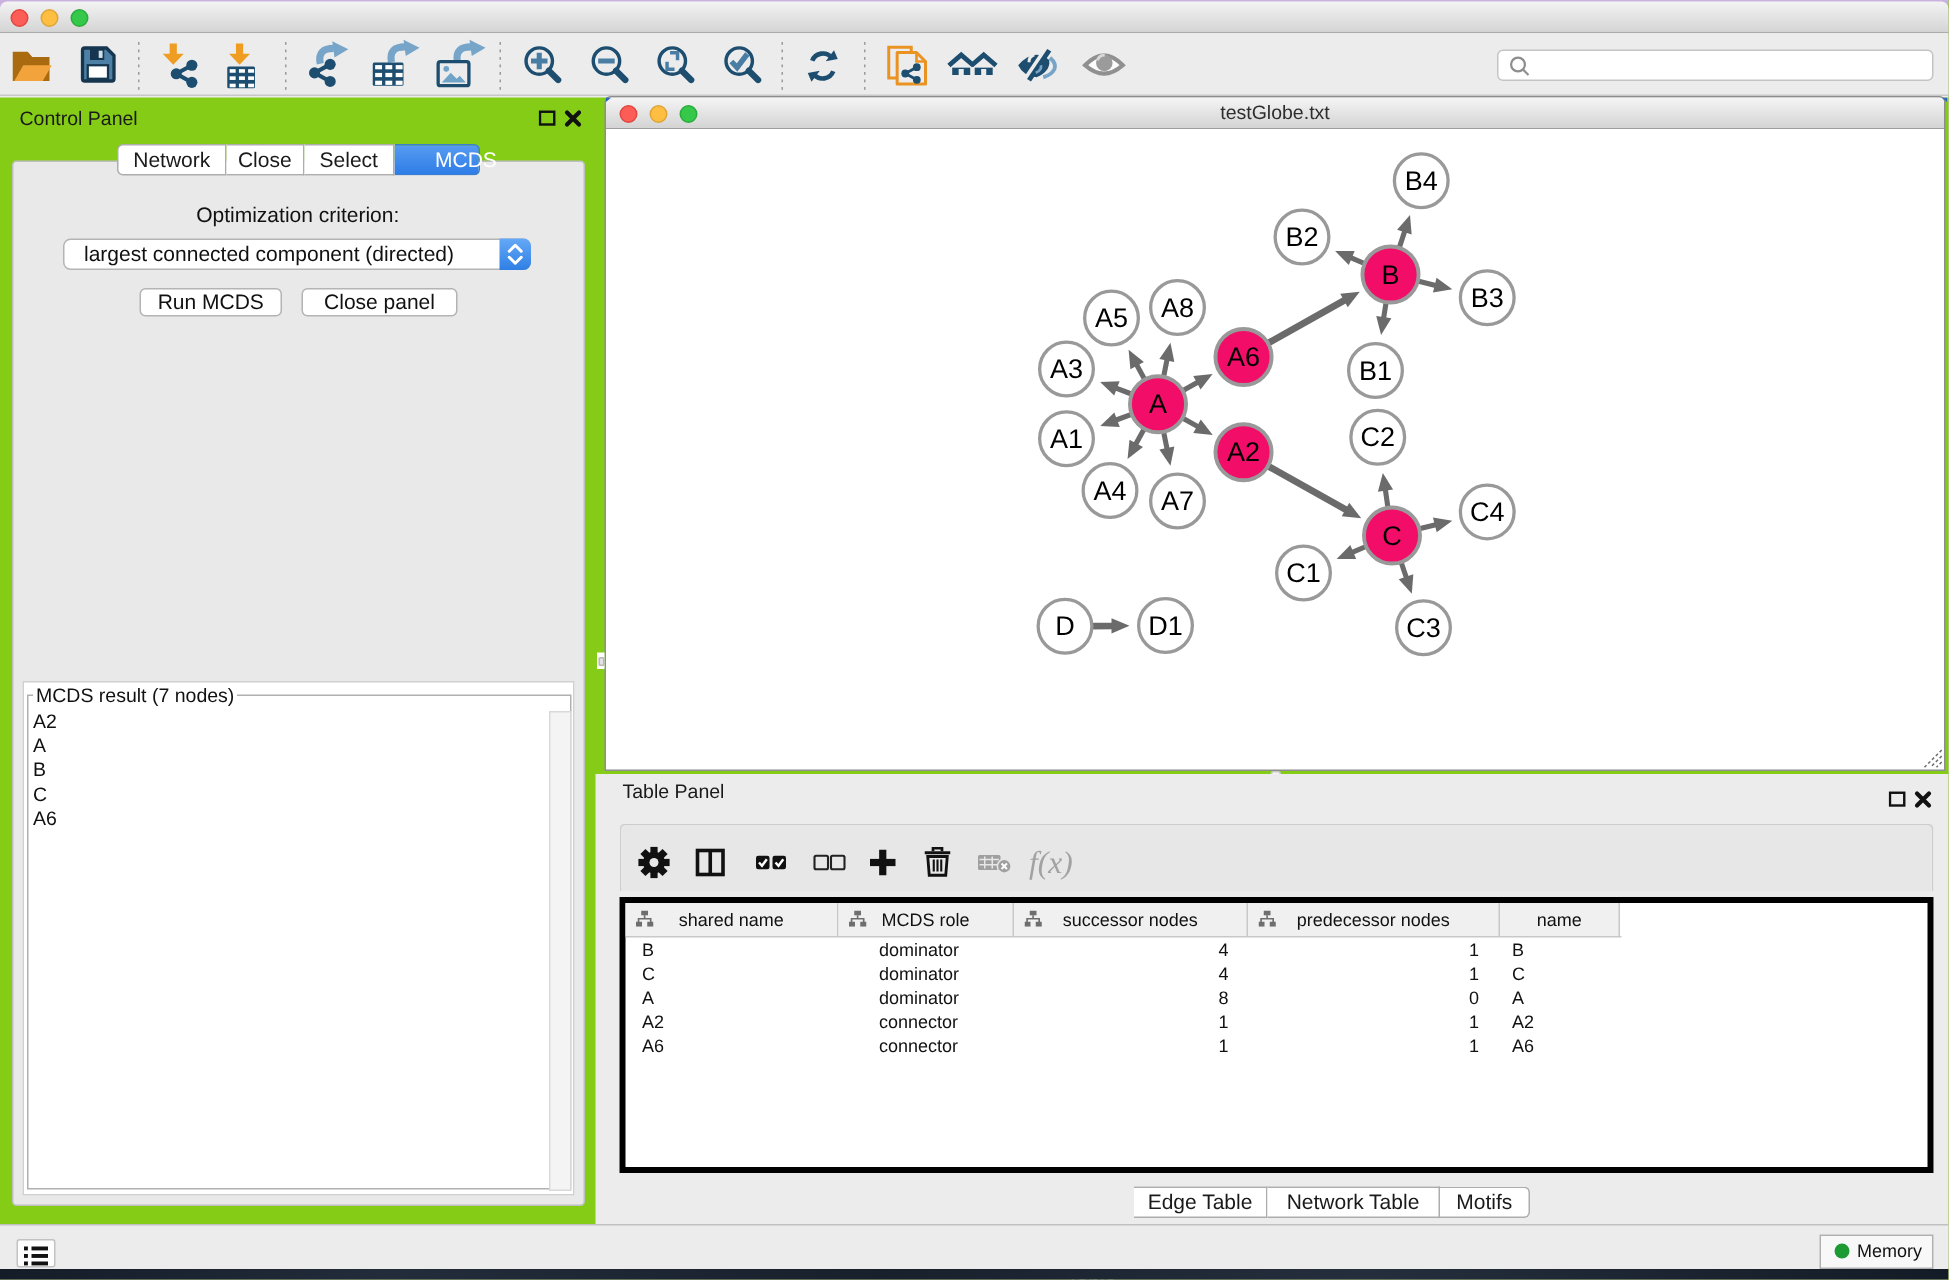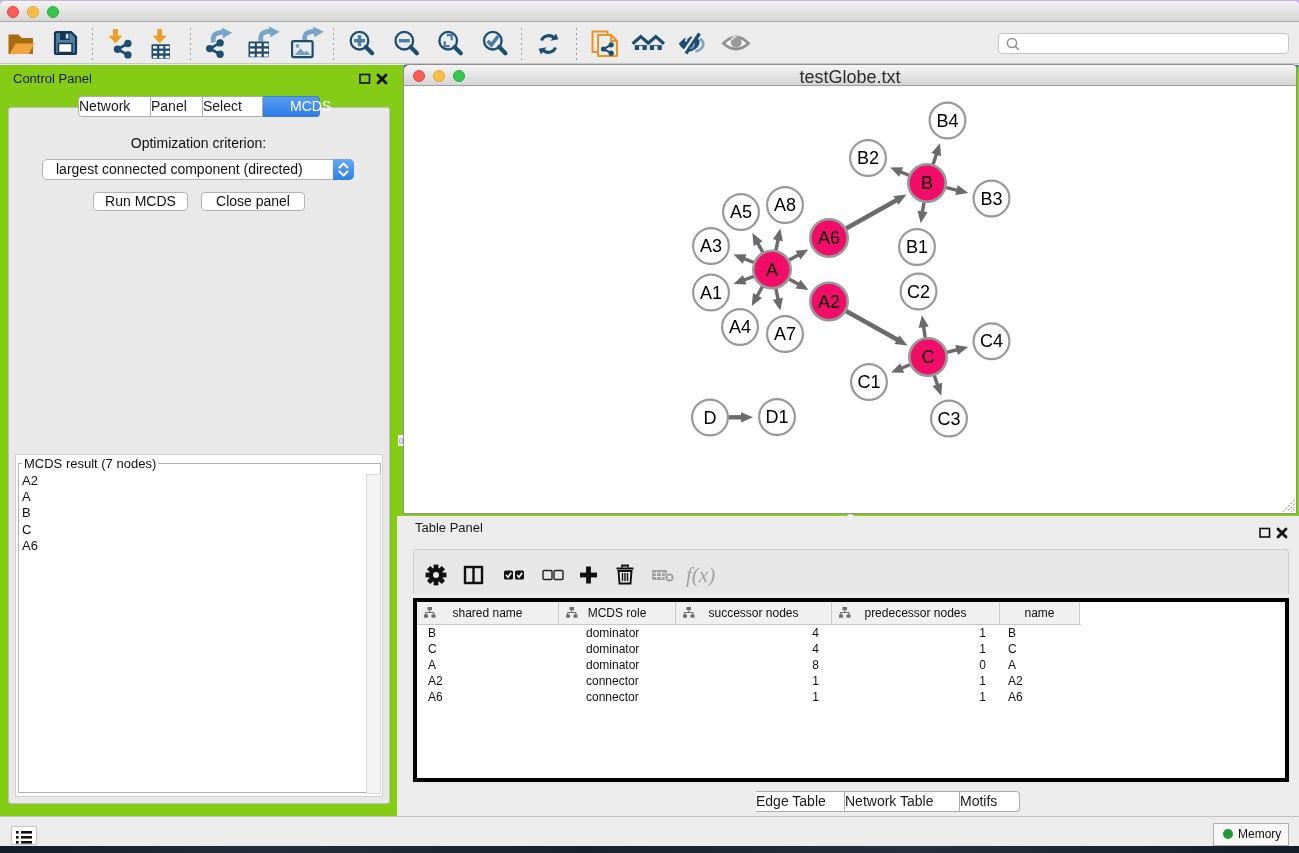--- a/index.html
+++ b/index.html
@@ -14,21 +14,21 @@
 #titlebar .t-grn { left:47px; background:#35c84b; border:1px solid #2aad3c; }
 #title-text { position:absolute; top:3px; width:100%; text-align:center; font-size:13px; color:#404040; }
 #toolbar { position:absolute; left:0; top:22px; width:1299px; height:41px; background:#ececec; border-bottom:1px solid #c8c8c8; }
 .tsep { position:absolute; top:5px; height:32px; width:1px; background-image:linear-gradient(#9b9b9b 33%, rgba(0,0,0,0) 0%); background-size:1px 5px; }
 #searchbox { position:absolute; left:998px; top:10px; width:291px; height:21px; background:#fff; border:1px solid #c4c4c4; border-radius:4px; }
 #main { position:absolute; left:0; top:64px; width:1299px; height:751px; background:#84cc16; }
 
 #cp-title { position:absolute; left:13px; top:6px; font-size:13px; color:#1a1a1a; }
 #cp-box { position:absolute; left:8px; top:42px; width:382px; height:697px; background:#e9e9e9; border:1px solid #bfbfbf; border-radius:3px; }
 .tabrow { position:absolute; display:flex; height:21px; }
-.tabrow .seg { background:#fff; border:1px solid #adadad; border-left:none; font-size:14px; color:#1a1a1a; line-height:19px; }
+.tabrow .seg { background:#fff; border:1px solid #adadad; border-left:none; font-size:14px; color:#1a1a1a; text-align:center; line-height:19px; }
 .tabrow .seg:first-child { border-left:1px solid #adadad; border-radius:4px 0 0 4px; }
 .tabrow .seg:last-child { border-radius:0 4px 4px 0; }
 .tabrow .seg.sel { background:linear-gradient(#579bf1,#2e7de7); border-color:#3a7fd0; color:#fff;padding-left:27px; }
 #cp-tabs { left:78px; top:31px; }
 #opt-label { position:absolute; left:0; top:70px; width:397px; text-align:center; font-size:14px; color:#111; }
 #dropdown { position:absolute; left:42px; top:94px; width:312px; height:21px; background:#fff; border:1px solid #b4b4b4; border-radius:5px; font-size:14px; color:#111; line-height:19px; padding-left:13px; }
 #dd-btn { position:absolute; right:-1px; top:-1px; width:21px; height:21px; background:linear-gradient(#65a9f6,#2f7fe5); border-radius:0 5px 5px 0; }
 .btn { position:absolute; top:127px; height:19px; background:#fff; border:1px solid #b4b4b4; border-radius:4px; font-size:14px; color:#111; text-align:center; line-height:17px; }
 #btn-run { left:93px; width:95px; }
 #btn-close { left:201px; width:104px; }
@@ -36,21 +36,21 @@
 #mcds-fs { position:absolute; left:2px; top:8px; width:363px; height:330px; border:1px solid #b0b0b0; }
 #mcds-legend { position:absolute; left:3px; top:-8px; background:#fff; font-size:13px; color:#111; padding:0 2px; }
 #mcds-list { position:absolute; left:3px; top:9px; font-size:13px; color:#111; line-height:16.2px; }
 #mcds-scroll { position:absolute; right:-1px; top:10px; width:15px; height:320px; background:#f4f4f4; border:1px solid #d9d9d9; }
 
 #netwin { position:absolute; left:403px; top:-1px; width:894px; height:450px; background:#fff; border:1px solid #8e8e8e; border-radius:4px 4px 0 0; }
 #net-tb { position:absolute; left:0; top:0; width:100%; height:21px; background:linear-gradient(#f5f5f5,#d4d4d4); border-bottom:1px solid #9d9d9d; border-radius:4px 4px 0 0; }
 #net-tb .t-red { left:9px; background:#fc5d57; border:1px solid #e2463f; }
 #net-tb .t-yel { left:29px; background:#fdbe41; border:1px solid #e0a535; }
 #net-tb .t-grn { left:49px; background:#35c84b; border:1px solid #2aad3c; }
-#net-title { position:absolute; top:2px; width:100%; text-align:center; font-size:18px; color:#2d2d2d; }
+#net-title { position:absolute; top:2px; width:100%; text-align:center; font-size:13px; color:#2d2d2d; }
 
 #tablepanel { position:absolute; left:397px; top:451px; width:902px; height:300px; background:#ececec; }
 #tp-title { position:absolute; left:18px; top:4px; font-size:13px; color:#1a1a1a; }
 #tp-toolbar { position:absolute; left:16px; top:33px; width:876px; height:45px; background:#e7e7e7; border:1px solid #cdcdcd; border-radius:4px 4px 0 0; border-bottom:none; }
 #tp-table { position:absolute; left:16px; top:82px; width:876px; height:184px; background:#fff; border:4px solid #000000; }
 .th { position:absolute; top:0; height:22px; background:#f0f0f0; border-right:1px solid #c8c8c8; font-size:12px; color:#111; text-align:center; line-height:22px; }
 #th-underline { position:absolute; left:0; top:22px; width:664px; height:1px; background:#c8c8c8; }
 .td { position:absolute; font-size:12px; color:#111; height:16px; line-height:16px; }
 #tp-tabs { left:275px; top:275px; }
 
@@ -173,21 +173,21 @@
   <div id="main">
 
     <div id="cp-title">Control Panel</div>
     <svg class="abs" style="left:359px;top:7.5px;" width="32" height="12">
         <rect x="1" y="1.5" width="9.5" height="8.5" fill="none" stroke="#111" stroke-width="1.6"></rect>
         <path d="M19,2 L27,10 M27,2 L19,10" stroke="#111" stroke-width="2.8" stroke-linecap="round"></path>
       </svg>
     <div id="cp-box"></div>
     <div class="tabrow" id="cp-tabs">
       <div class="seg" style="width:73px;">Network</div>
-      <div class="seg" style="width:52px;">Panel</div>
+      <div class="seg" style="width:52px;">Close</div>
       <div class="seg" style="width:60px;">Select</div>
       <div class="seg sel" style="width:57px;">MCDS</div>
     </div>
     <div id="dropdown">largest connected component (directed)<div id="dd-btn"><svg width="21" height="21">
             <path d="M6.5,8.5 L10.5,4.5 L14.5,8.5" fill="none" stroke="#fff" stroke-width="2" stroke-linecap="round" stroke-linejoin="round"></path>
             <path d="M6.5,12.5 L10.5,16.5 L14.5,12.5" fill="none" stroke="#fff" stroke-width="2" stroke-linecap="round" stroke-linejoin="round"></path>
           </svg></div></div>
     <div id="opt-label">Optimization criterion:</div>
     <div class="btn" id="btn-run">Run MCDS</div>
     <div class="btn" id="btn-close">Close panel</div>

